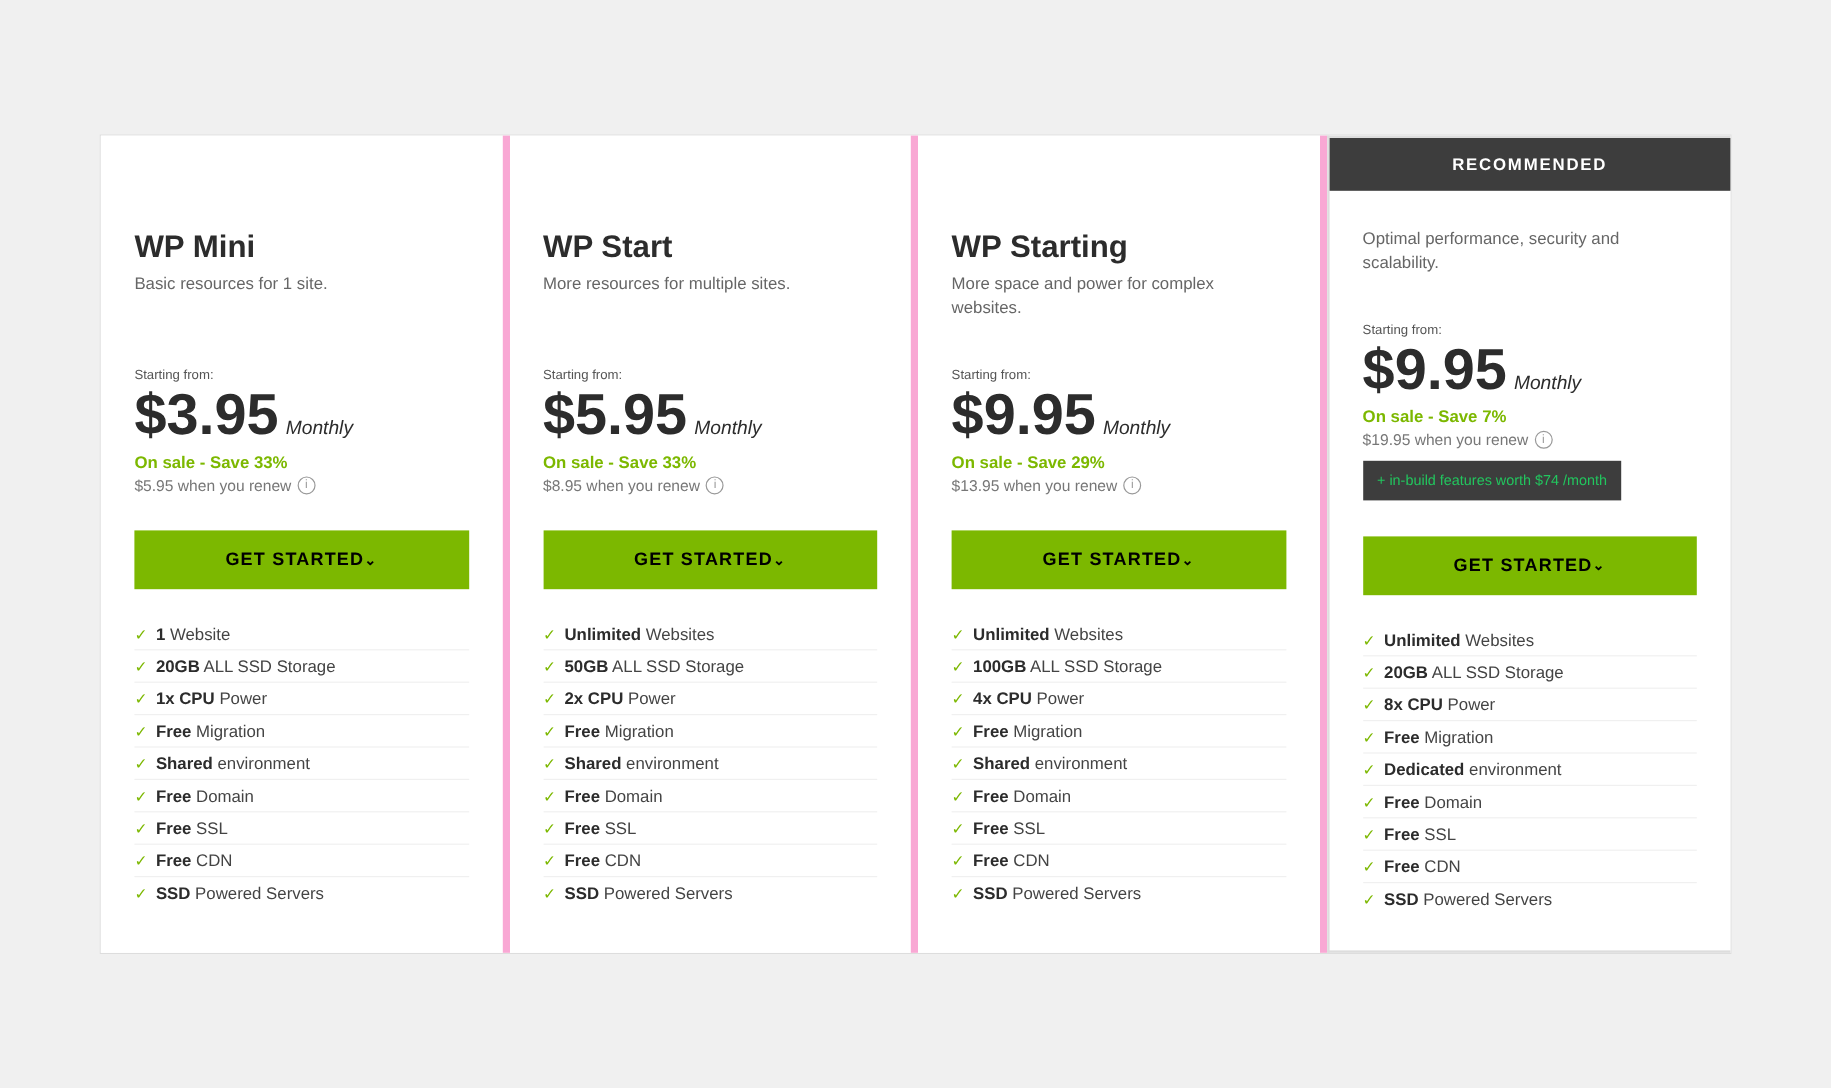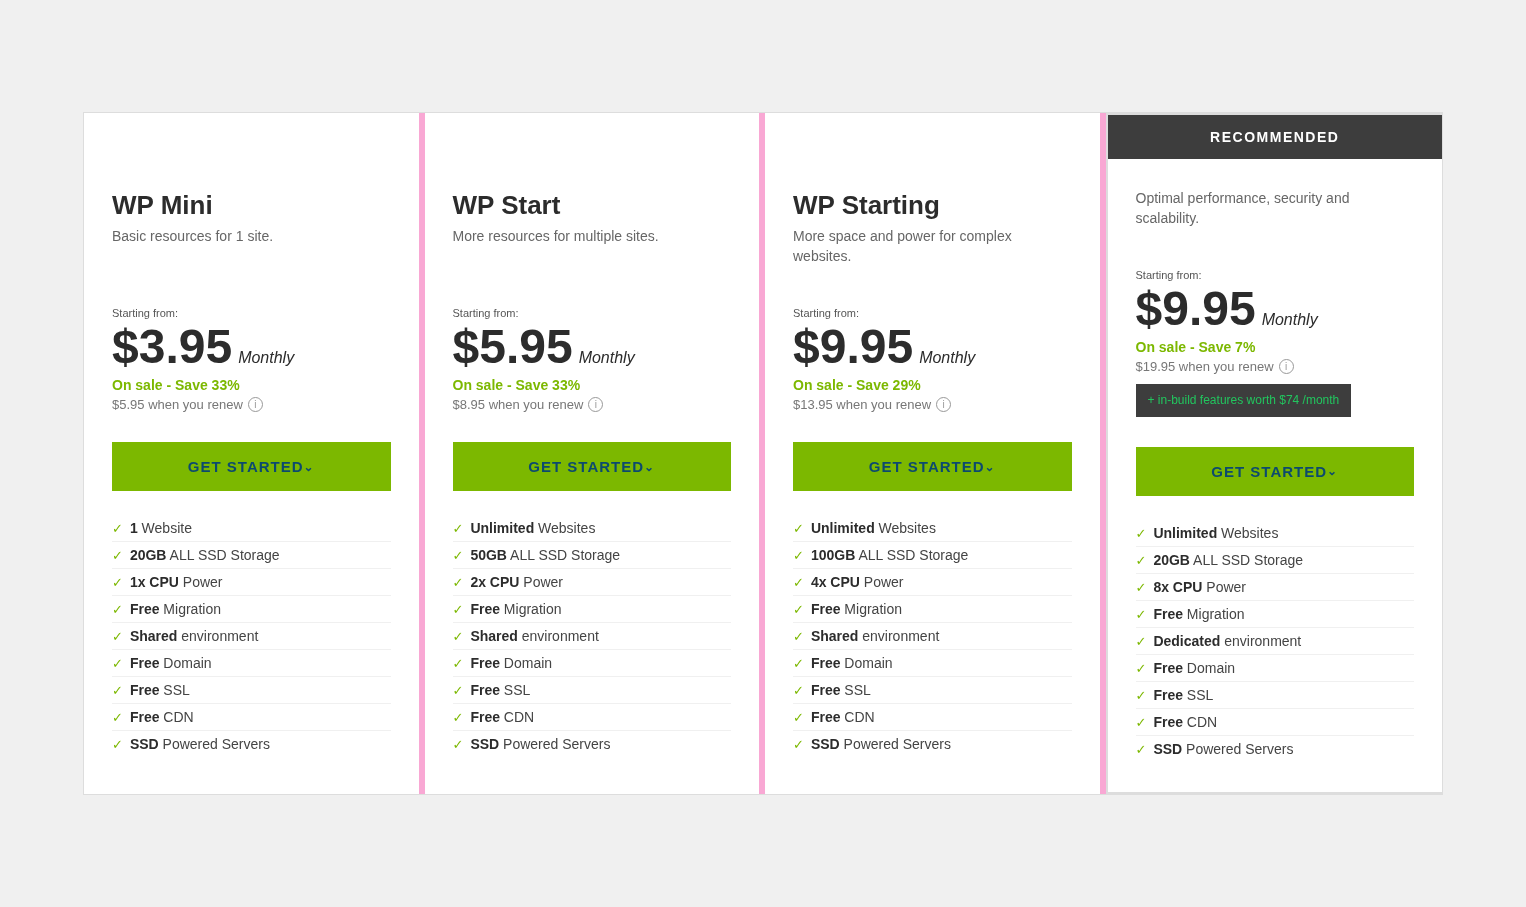--- a/index.html
+++ b/index.html
@@ -116,21 +116,21 @@
       font-size: 12px;
       padding: 8px 12px;
       margin-top: 10px;
       display: inline-block;
       line-height: 1.4;
       text-align: right;
     }
     .get-started-btn {
       margin: 20px 28px 24px 28px;
       background: #7cb800;
-      color: #0c4a6e;
+      color: #000000;
       border: none;
       padding: 16px 20px;
       font-size: 15px;
       font-weight: 700;
       letter-spacing: 1px;
       text-transform: uppercase;
       cursor: pointer;
       display: flex;
       align-items: center;
       justify-content: center;

